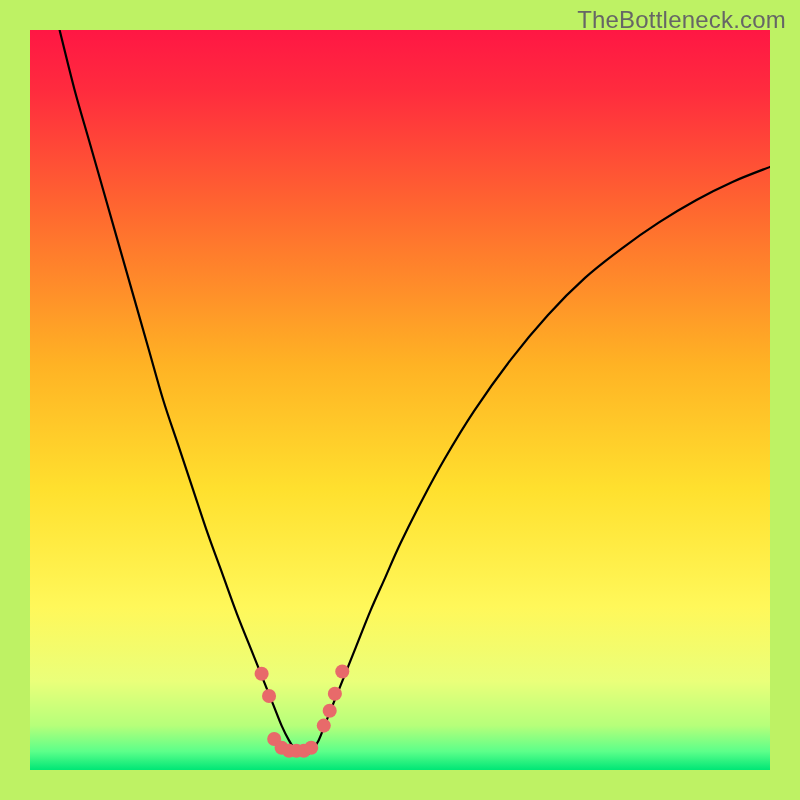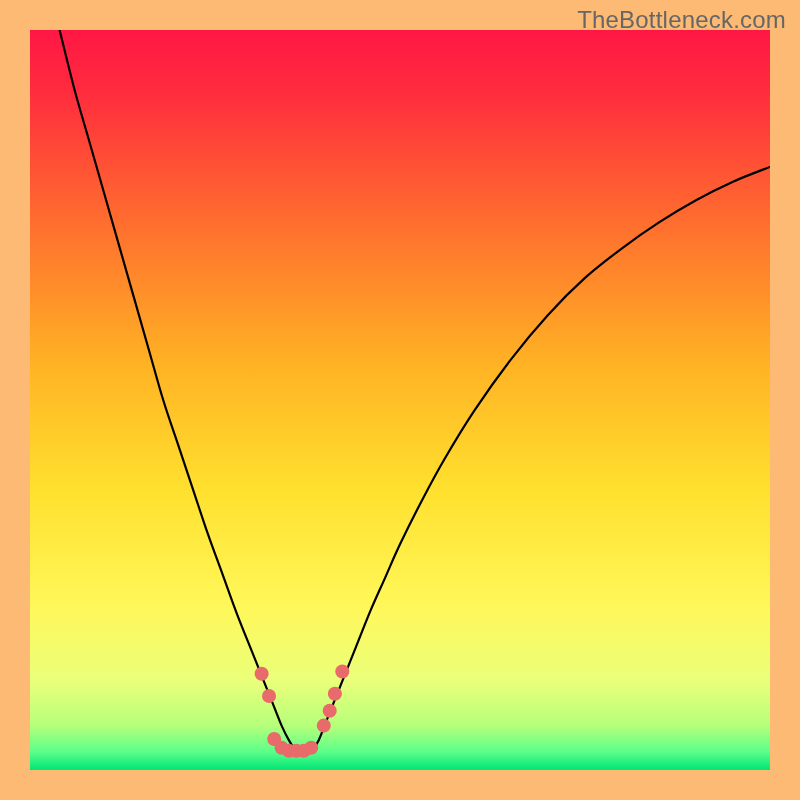--- a/index.html
+++ b/index.html
@@ -10,21 +10,21 @@
     background: #000;
     overflow: hidden;
     font-family: Arial, Helvetica, sans-serif;
   }
   .frame {
     position: absolute;
     left: 0;
     top: 0;
     width: 800px;
     height: 800px;
-    background: #fdba74;
+    background: #bef264;
   }
   .plot {
     position: absolute;
     left: 30px;
     top: 30px;
     width: 740px;
     height: 740px;
   }
   .watermark {
     position: absolute;

